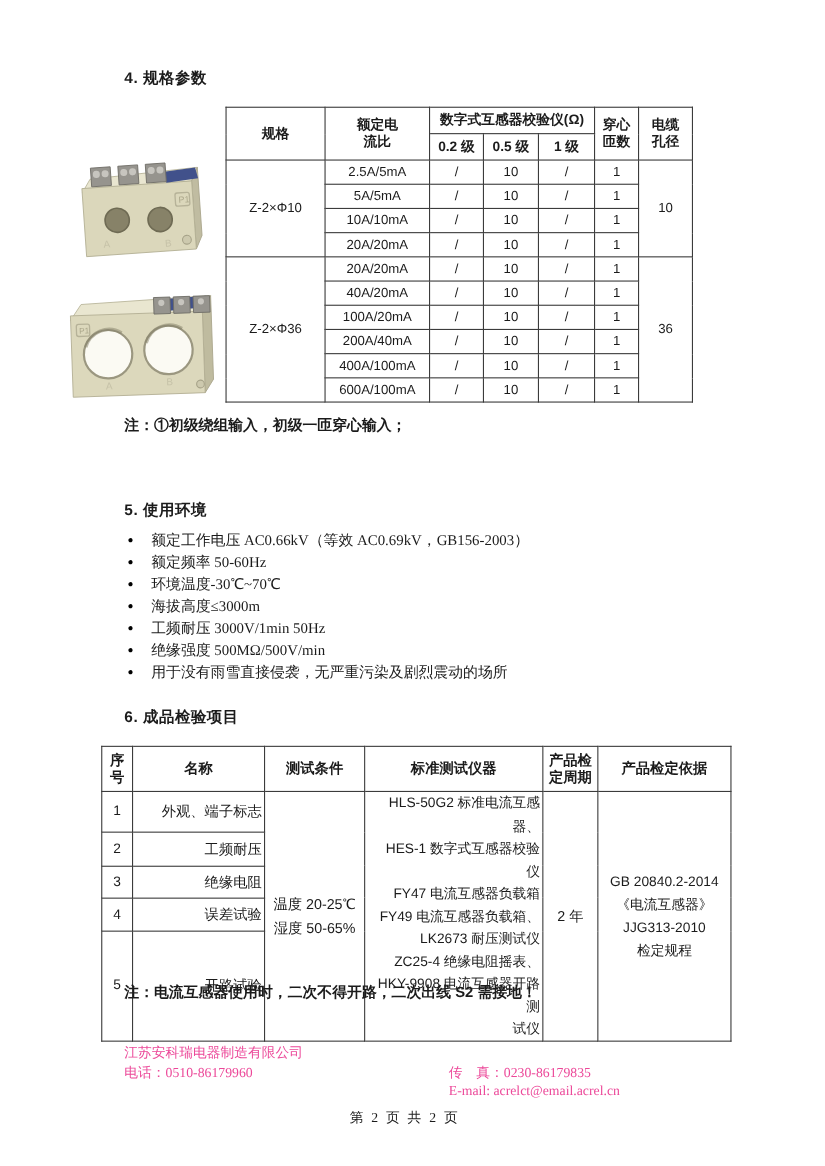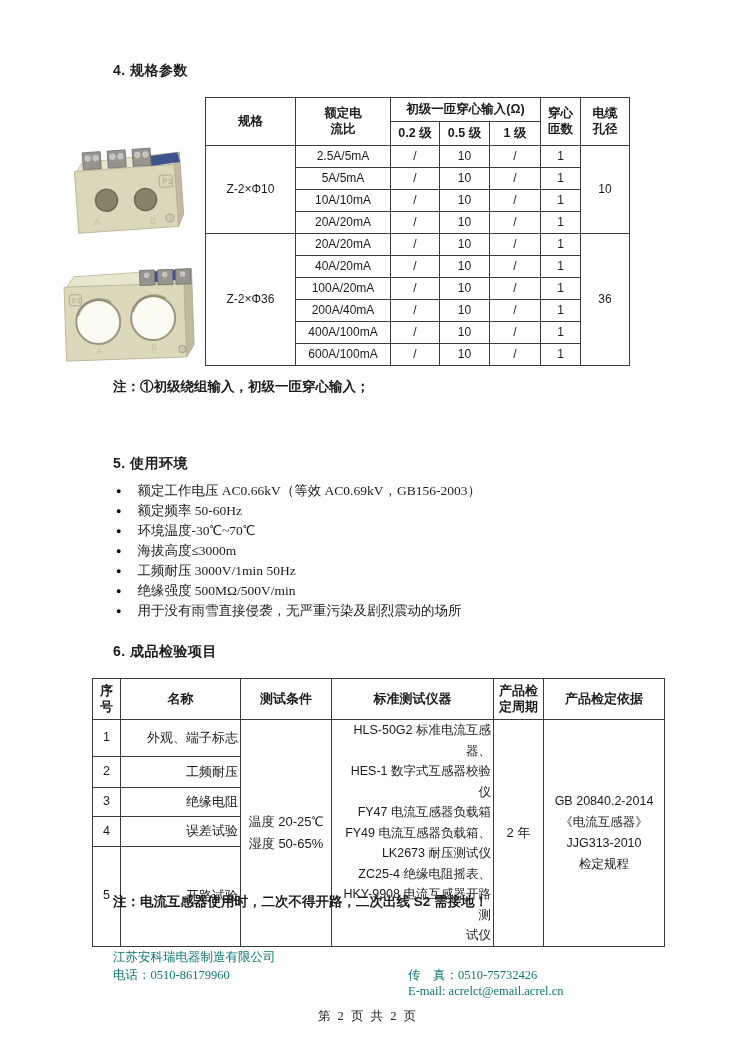--- a/index.html
+++ b/index.html
@@ -25,21 +25,21 @@
   .t2 td.inst{text-align:right;padding-left:8px;font-size:12.5px;white-space:pre-line;line-height:20.5px;}
   .t2 td.cycle{font-size:13px;}
   .t2 td.basis{font-size:12.5px;white-space:pre-line;line-height:21px;}
   
   .note-line{font-size:13.5px;font-weight:bold;line-height:30px;}
   .note2{font-size:13.5px;font-weight:bold;}
   .bullets{font-family:"Liberation Serif",serif;font-size:13.5px;}
   .bullet-item{height:20px;display:flex;align-items:center;}
   .bullet-mark{font-size:9px;margin-right:16px;color:#000;}
   
-  .foot{font-family:"Liberation Serif",serif;font-size:12.5px;color:#0f766e;}
+  .foot{font-family:"Liberation Serif",serif;font-size:12.5px;color:#ec4899;}
   .pageno{font-family:"Liberation Serif",serif;font-size:12.5px;letter-spacing:2px;text-align:center;width:100%;}
 </style>
 </head>
 <body>
 
 <div class="page">
 
   <div class="abs sec-title" style="left:113px;top:62px;">4. 规格参数</div>
 
   <svg class="abs" style="left:58px;top:144px;" width="134" height="96" viewBox="0 0 134 96">
@@ -77,21 +77,21 @@
       <col style="width:50px">
         <col style="width:51px">
         <col style="width:40px">
         <col style="width:49px">
     </colgroup>
     <tbody>
       <tr class="hr">
         <td rowspan="2" class="pre">规格</td>
         <td rowspan="2" class="pre">额定电
 流比</td>
-        <td colspan="3">初级一匝穿心输入(Ω)</td>
+        <td colspan="3">数字式互感器校验仪(Ω)</td>
         <td rowspan="2" class="pre">穿心
 匝数</td>
         <td rowspan="2" class="pre">电缆
 孔径</td>
       </tr>
       <tr class="hr">
         <td>0.2 级</td>
         <td>0.5 级</td>
         <td>1 级</td>
       </tr>
@@ -289,17 +289,17 @@
         <td class="no">5</td>
         <td class="name">开路试验</td>
       </tr>
     </tbody>
   </table>
 
   <div class="abs note2" style="left:113px;top:893px;">注：电流互感器使用时，二次不得开路，二次出线 S2 需接地！</div>
 
   <div class="abs foot" style="left:113px;top:949px;">江苏安科瑞电器制造有限公司</div>
   <div class="abs foot" style="left:113px;top:967px;">电话：0510-86179960</div>
-  <div class="abs foot" style="left:408px;top:967px;">传　真：0510-75732426</div>
+  <div class="abs foot" style="left:408px;top:967px;">传　真：0230-86179835</div>
   <div class="abs foot" style="left:408px;top:984px;">E-mail: acrelct@email.acrel.cn</div>
   <div class="abs pageno" style="left:12px;top:1008px;">第 2 页 共 2 页</div>
 
 </div>
 
 </body></html>

